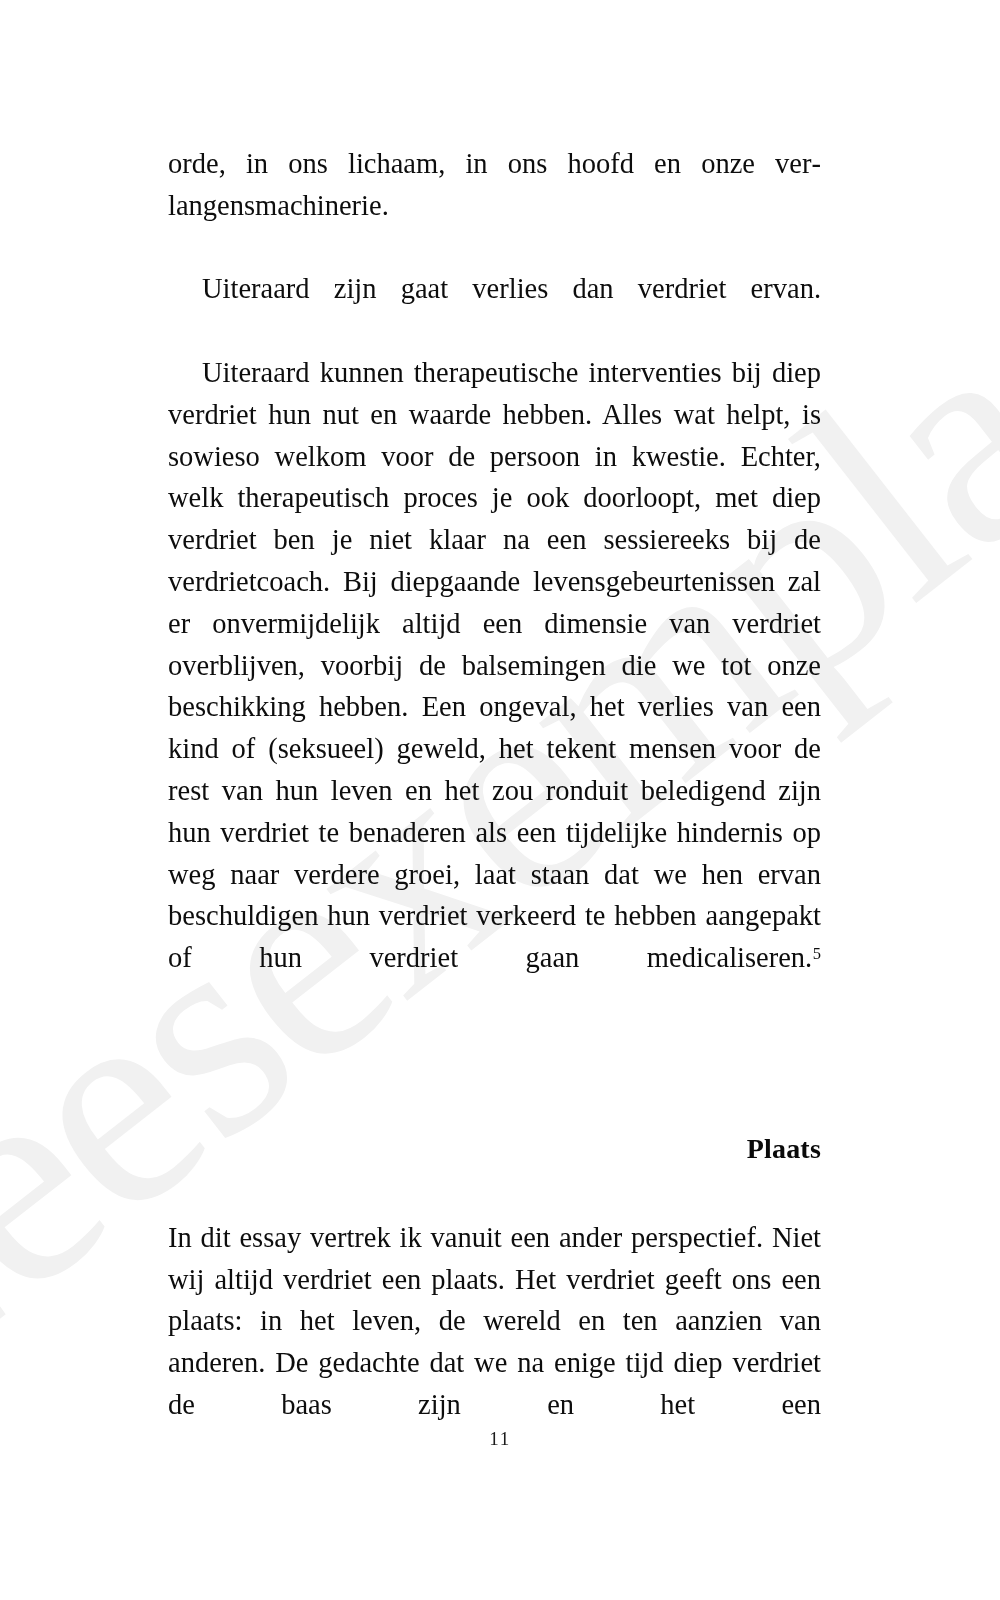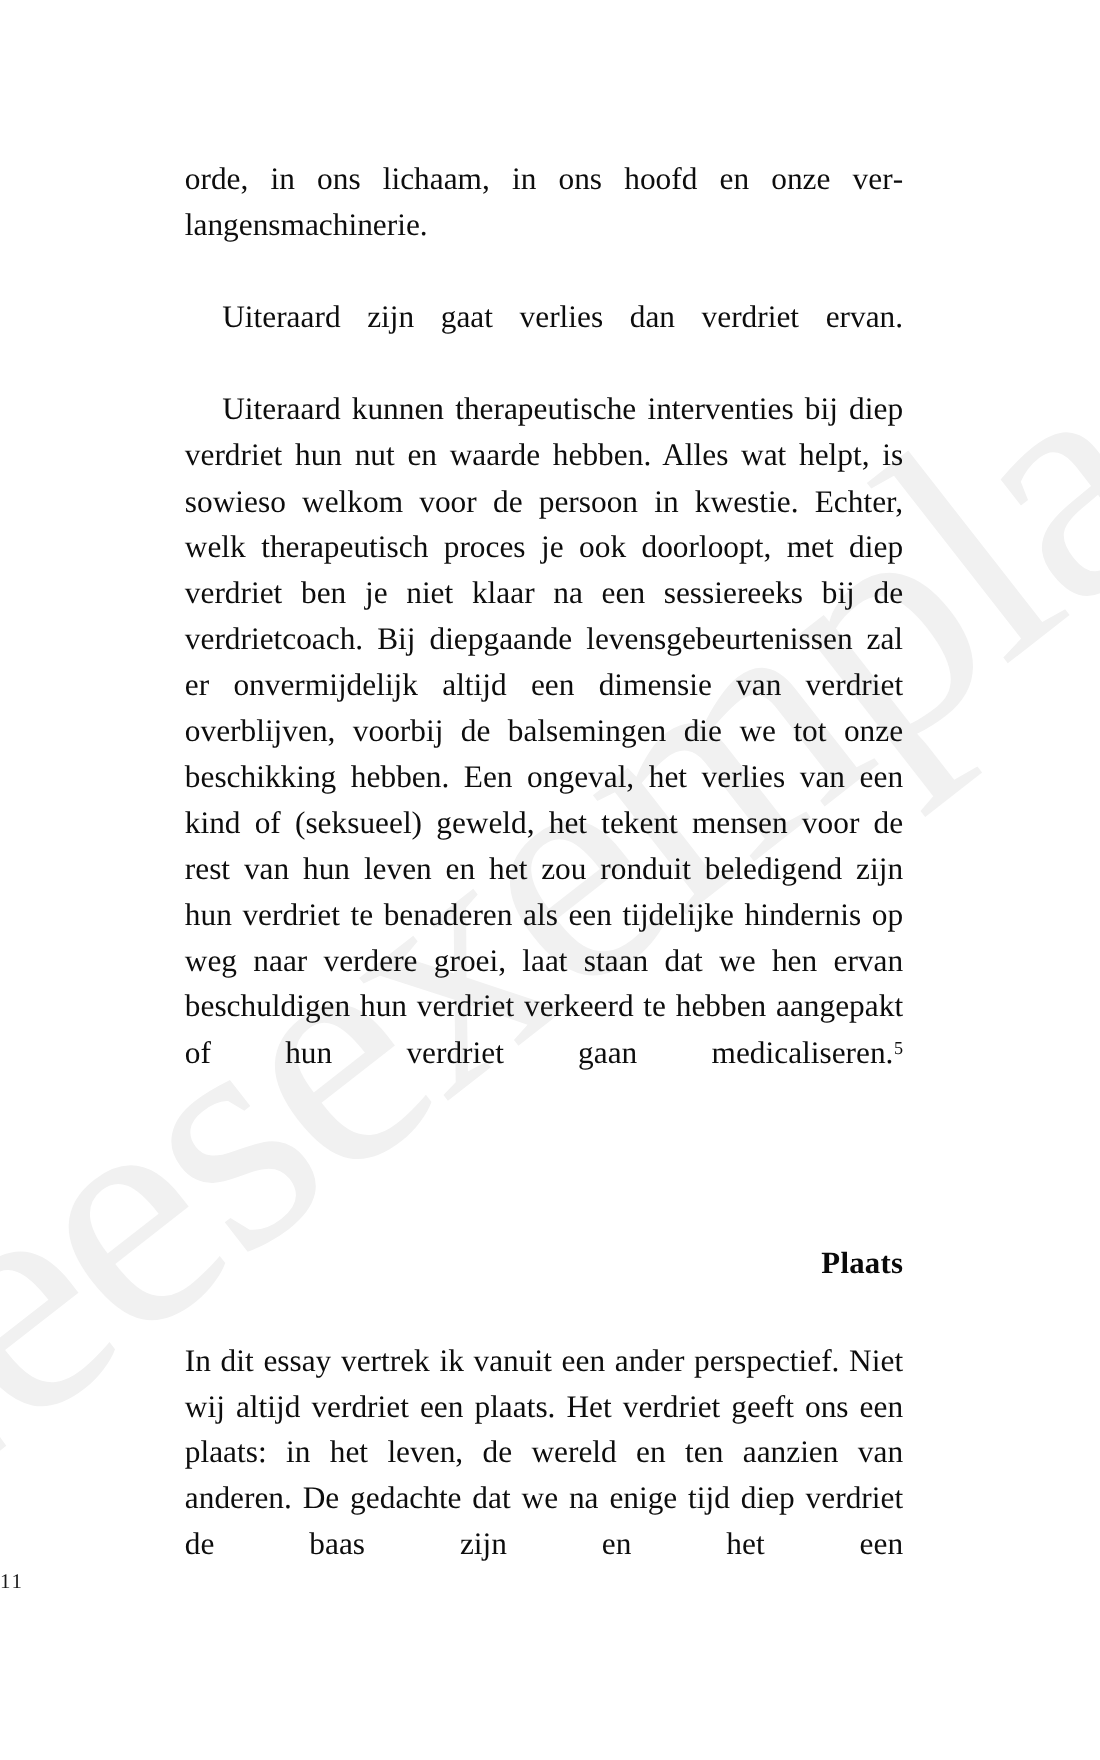--- a/index.html
+++ b/index.html
@@ -96,20 +96,21 @@
   }
   .gap-before-heading { height: 112px; }
   .gap-after-heading  { height: 52px; }
 
   
   #folio {
     position: absolute;
     left: 0;
     right: 0;
     top: 1428px;
+    text-align: center;
     font-size: 19px;
     letter-spacing: 1.6px;
     color: #1a1a1a;
     z-index: 2;
   }
 </style>
 </head>
 <body>
 
 <div id="page">

